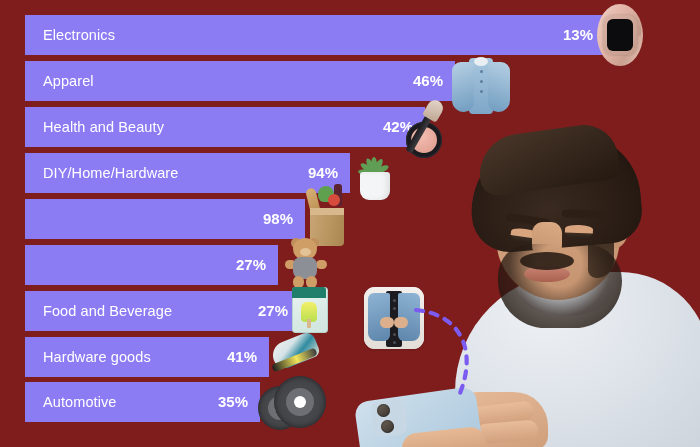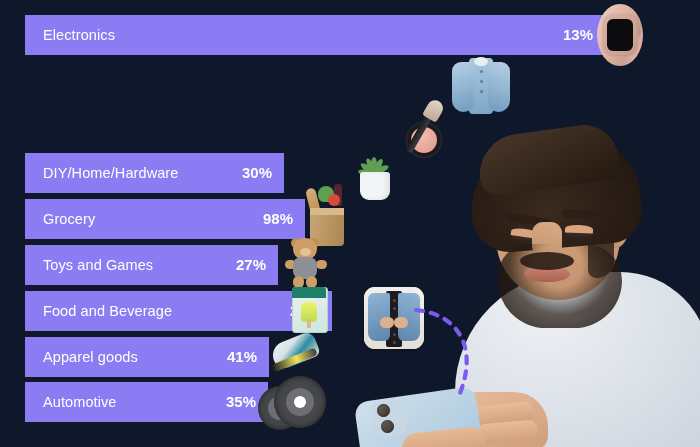--- a/index.html
+++ b/index.html
@@ -2,21 +2,21 @@
 <html><head>
 <meta charset="utf-8">
 <style>
   html,body{margin:0;padding:0;}
   body{
     width:700px;height:447px;overflow:hidden;
     background:#ffffff;
     font-family:"Liberation Sans","DejaVu Sans",sans-serif;
     position:relative;
   }
-  #stage{position:relative;width:700px;height:447px;background:#0f172a;overflow:hidden;}
+  #stage{position:relative;width:700px;height:447px;background:#7f1d1d;overflow:hidden;}
 
   
   #chart{position:absolute;left:0;top:0;width:700px;height:447px;}
   .bar-row{position:absolute;left:25px;height:40px;}
   .bar{
     position:absolute;left:0;top:0;height:40px;width:100%;
     background:#8b7cf4;
   }
   .bar-label{
     position:absolute;left:18px;top:0;height:40px;line-height:40px;
@@ -182,107 +182,115 @@
       <span class="bar-label">Electronics</span>
       <span class="bar-value">13%</span>
     </div>
     <div class="thumb" style="left:597px;top:4px;width:52px;height:66px;">
       <div class="watch-band"></div>
         <div class="watch-case"></div>
         <div class="watch-screen"></div>
         <div class="watch-crown"></div>
     </div>
 
+    <div class="bar-row" style="top:61px;width:430px;">
+      <div class="bar"></div>
+      <span class="bar-label">Apparel</span>
+      <span class="bar-value">46%</span>
+    </div>
     <div class="thumb" style="left:450px;top:56px;width:62px;height:62px;">
       <div style="position:absolute;left:19px;top:2px;width:24px;height:56px;background:linear-gradient(180deg,#a9c7df,#7ea6c8);border-radius:4px;"></div>
       <div style="position:absolute;left:2px;top:6px;width:22px;height:50px;border-radius:9px 3px 10px 12px;background:linear-gradient(160deg,#b7d0e4,#6f9cc0);"></div>
       <div style="position:absolute;left:38px;top:6px;width:22px;height:50px;border-radius:3px 9px 12px 10px;background:linear-gradient(200deg,#b7d0e4,#6f9cc0);"></div>
       <div style="position:absolute;left:24px;top:1px;width:14px;height:9px;border-radius:50%;background:#e9eef2;"></div>
       <div style="position:absolute;left:30px;top:14px;width:3px;height:3px;border-radius:50%;background:#5d7f9d;"></div>
       <div style="position:absolute;left:30px;top:24px;width:3px;height:3px;border-radius:50%;background:#5d7f9d;"></div>
       <div style="position:absolute;left:30px;top:34px;width:3px;height:3px;border-radius:50%;background:#5d7f9d;"></div>
     </div>
 
+    <div class="bar-row" style="top:107px;width:400px;">
+      <div class="bar"></div>
+      <span class="bar-label">Health and Beauty</span>
+      <span class="bar-value">42%</span>
+    </div>
     <div class="thumb" style="left:406px;top:104px;width:64px;height:62px;">
       <div class="blush-pan"></div>
         <div class="blush-pow"></div>
       <div class="brush-handle"></div>
         <div class="brush-head"></div>
     </div>
 
-    <div class="bar-row" style="top:153px;width:259px;">
+    <div class="bar-row" style="top:153px;width:325px;">
       <div class="bar"></div>
       <span class="bar-label">DIY/Home/Hardware</span>
-      <span class="bar-value">30%</span>
+      <span class="bar-value">94%</span>
     </div>
     <div class="thumb" style="left:352px;top:146px;width:48px;height:58px;">
       <div class="leaf" style="left:22px;top:24px;transform:rotate(-90deg);"></div>
       <div class="leaf" style="left:22px;top:24px;transform:rotate(-145deg);"></div>
       <div class="leaf" style="left:22px;top:24px;transform:rotate(-115deg);"></div>
       <div class="leaf" style="left:22px;top:24px;transform:rotate(-60deg);"></div>
       <div class="leaf" style="left:22px;top:24px;transform:rotate(-25deg);"></div>
       <div class="leaf" style="left:22px;top:24px;transform:rotate(-175deg);"></div>
       <div class="leaf" style="left:22px;top:24px;transform:rotate(10deg);"></div>
       <div class="pot"></div>
     </div>
 
     <div class="bar-row" style="top:199px;width:280px;">
       <div class="bar"></div>
-      <span class="bar-label">Grocery</span>
       <span class="bar-value">98%</span>
     </div>
     <div class="thumb" style="left:306px;top:190px;width:44px;height:62px;">
       <div class="baguette"></div>
         <div class="veg-g"></div>
         <div class="bottle"></div>
         <div class="veg-r"></div>
       <div class="bag"></div>
         <div class="bag-fold"></div>
     </div>
 
     <div class="bar-row" style="top:245px;width:253px;">
       <div class="bar"></div>
-      <span class="bar-label">Toys and Games</span>
       <span class="bar-value">27%</span>
     </div>
     <div class="thumb" style="left:283px;top:238px;width:46px;height:58px;">
       <div class="ted-ear" style="left:8px;top:0;"></div>
       <div class="ted-ear" style="left:26px;top:0;"></div>
       <div class="ted-head"></div>
       <div class="ted-muz"></div>
       <div class="ted-arm" style="left:2px;top:22px;"></div>
       <div class="ted-arm" style="left:33px;top:22px;"></div>
       <div class="ted-body"></div>
       <div class="ted-leg" style="left:10px;top:38px;"></div>
       <div class="ted-leg" style="left:23px;top:38px;"></div>
     </div>
 
-    <div class="bar-row" style="top:291px;width:275px;padding-left:32px;">
+    <div class="bar-row" style="top:291px;width:275px;">
       <div class="bar"></div>
       <span class="bar-label">Food and Beverage</span>
       <span class="bar-value">27%</span>
     </div>
     <div class="thumb" style="left:288px;top:285px;width:44px;height:52px;">
       <div class="box"></div>
         <div class="box-top"></div>
         <div class="pop-body"></div>
         <div class="pop-stick"></div>
     </div>
 
     <div class="bar-row" style="top:337px;width:244px;">
       <div class="bar"></div>
-      <span class="bar-label">Apparel goods</span>
+      <span class="bar-label">Hardware goods</span>
       <span class="bar-value">41%</span>
     </div>
     <div class="thumb" style="left:272px;top:332px;width:56px;height:48px;">
       <div class="shoe"></div>
         <div class="shoe-sole"></div>
     </div>
 
-    <div class="bar-row" style="top:382px;width:235px;padding-left:8px;">
+    <div class="bar-row" style="top:382px;width:235px;">
       <div class="bar"></div>
       <span class="bar-label">Automotive</span>
       <span class="bar-value">35%</span>
     </div>
     <div class="thumb" style="left:258px;top:372px;width:70px;height:60px;">
       <div class="tire" style="left:0;top:14px;width:44px;height:44px;"></div>
       <div class="tire-in" style="left:10px;top:24px;width:24px;height:24px;"></div>
       <div class="tire-hole" style="left:17px;top:31px;width:10px;height:10px;"></div>
       <div class="tire" style="left:16px;top:4px;width:52px;height:52px;"></div>
       <div class="tire-in" style="left:28px;top:16px;width:28px;height:28px;"></div>

